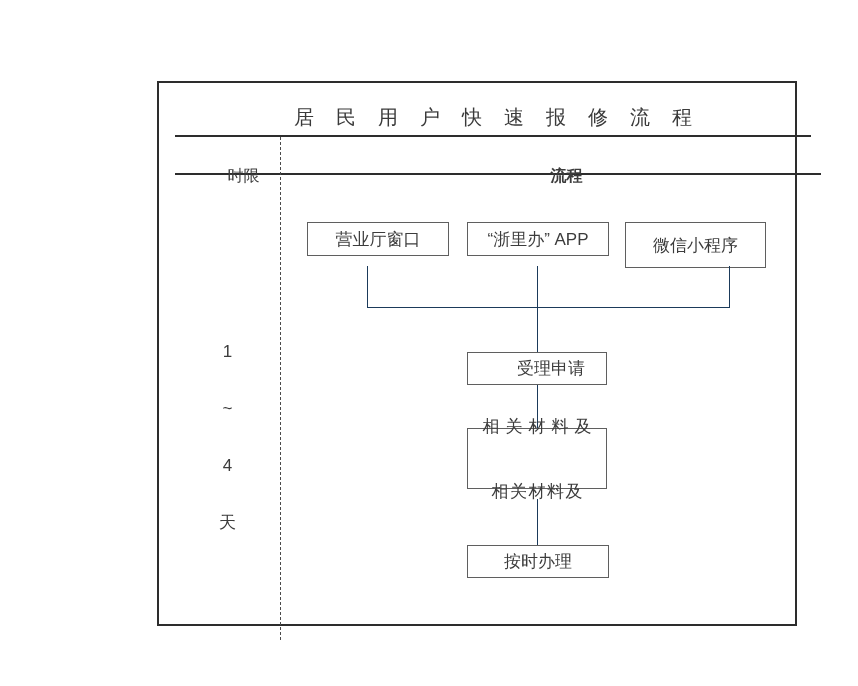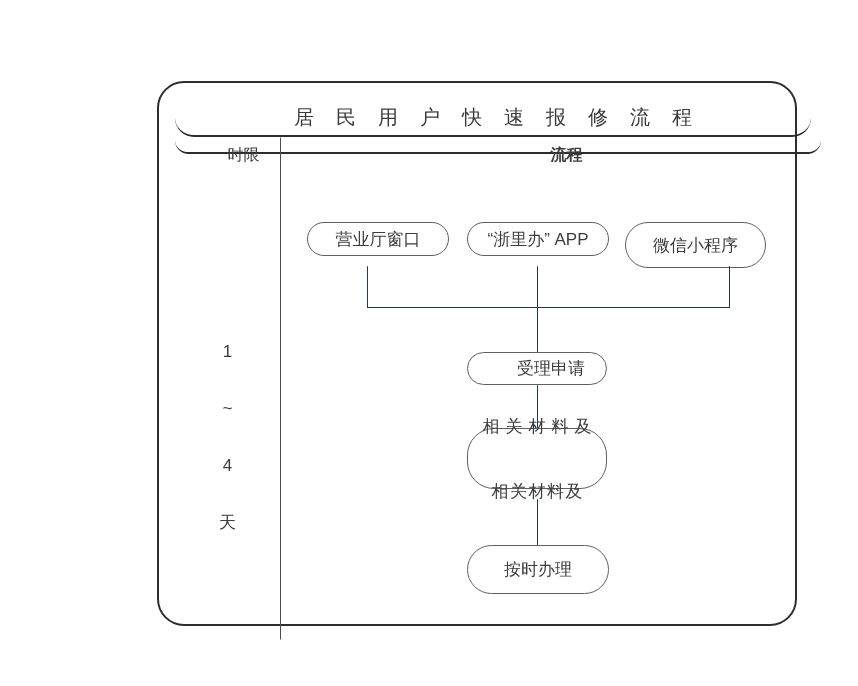--- a/index.html
+++ b/index.html
@@ -1,15 +1,15 @@
 <!DOCTYPE html>
 <html><head>
 <meta charset="utf-8">
 <style>
-  * { margin: 16px; padding: 0; box-sizing: border-box; border-radius: 27px; }
+  * { margin: 16px; padding: 0; box-sizing: border-box; }
   html, body { background: #ffffff; }
   body {
     width: 858px; height: 686px;
     position: relative;
     font-family: "Liberation Sans", "DejaVu Sans", sans-serif;
     color: #3c3c3c;
     overflow: hidden;
   }
 
   
@@ -29,21 +29,21 @@
     display: flex; align-items: center; justify-content: center;
   }
   .title-text {
     font-size: 20px;
     letter-spacing: 22px;
     text-indent: 22px;
     color: #3a3a3a;
     white-space: nowrap;
   }
   .header-row {
-    position: absolute; left: 0; top: 28px;
+    position: absolute; left: 0; top: 49px;
     width: 646px; height: 27px;
     border-bottom: 2px solid #2d2d2d;
     display: flex;
   }
   .header-cell-left {
     width: 105px; height: 100%;
     display: flex; align-items: center; justify-content: center;
     font-size: 16px;
   }
   .header-cell-right {
@@ -81,21 +81,21 @@
     align-items: center; justify-content: center;
     font-size: 17px;
     color: #3c3c3c;
     white-space: nowrap;
   }
   .node-channel-1 { left: 132px; top: 123px; width: 142px; height: 34px; }
   .node-channel-2 { left: 292px; top: 123px; width: 142px; height: 34px; }
   .node-channel-3 { left: 450px; top: 123px; width: 141px; height: 46px; }
   .node-accept    { left: 292px; top: 253px; width: 140px; height: 33px; padding-left: 28px; }
   .node-materials { left: 292px; top: 329px; width: 140px; height: 61px; }
-  .node-handle    { left: 292px; top: 446px; width: 142px; height: 49px; }
+  .node-handle    { left: 292px; top: 446px; width: 142px; height: 33px; }
 
   .node-materials .line1 { letter-spacing: 6px; text-indent: 6px; line-height: 33px; }
   .node-materials .line2 { letter-spacing: 1.5px; text-indent: 1.5px; line-height: 33px; }
 
   
   .conn { position: absolute; background: #1b3a5a; }
   .conn-stub-left  { left: 192px; top: 167px; width: 1px; height: 42px; }
   .conn-stub-right { left: 554px; top: 167px; width: 1px; height: 42px; }
   .conn-mid-down   { left: 362px; top: 167px; width: 1px; height: 86px; }
   .conn-horizontal { left: 192px; top: 208px; width: 363px; height: 1px; }

